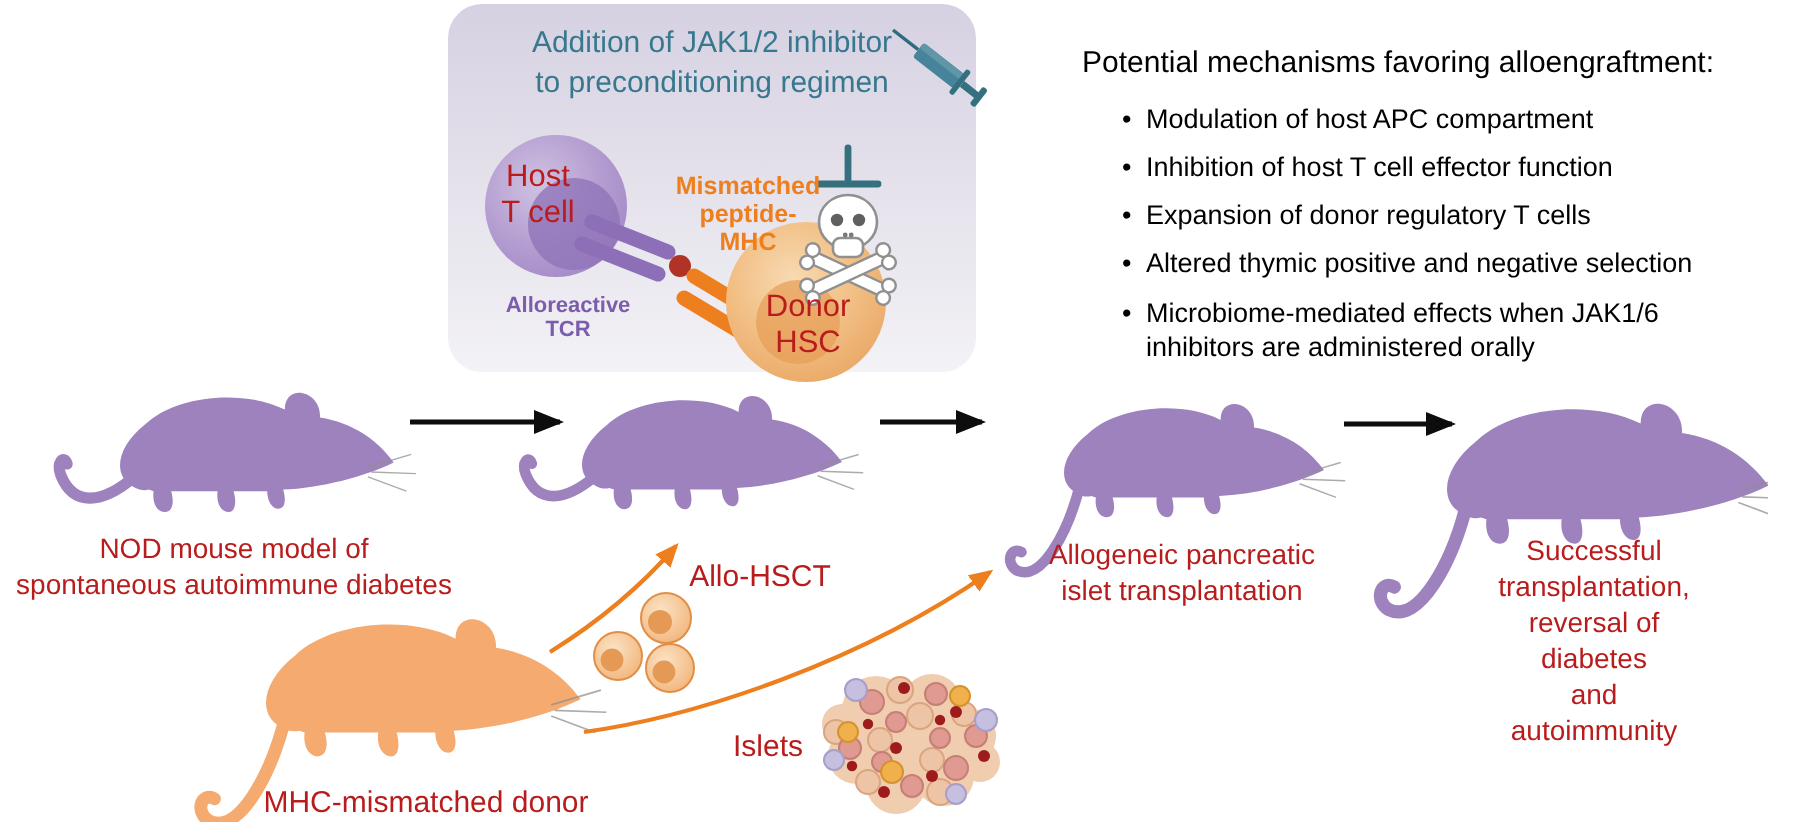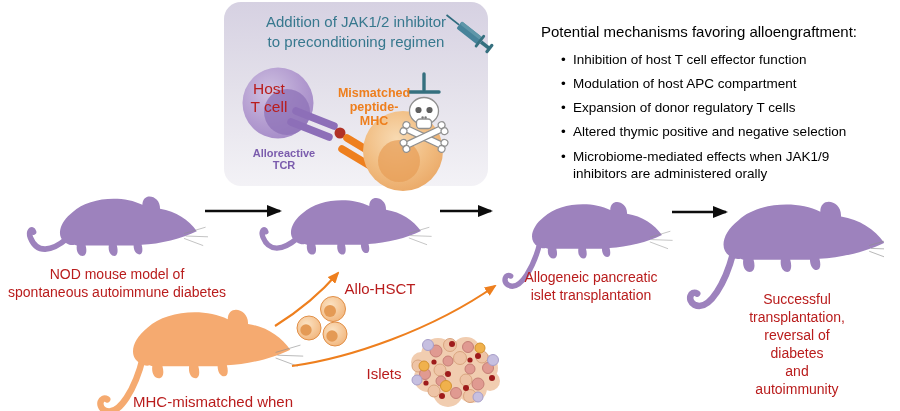--- a/index.html
+++ b/index.html
@@ -41,21 +41,21 @@
   #mechanisms li{
     position:relative;font-size:13.5px;line-height:1.27;color:#000;
     padding-left:12px;margin-bottom:7px;
   }
   #mechanisms li::before{content:"\2022";position:absolute;left:0;top:0;}
 
   
   #mouse1-label{left:117px;top:266px;font-size:14px;z-index:3;}
   #allo-hsct-label{left:380px;top:279px;font-size:15px;z-index:3;}
   #islet-tx-label{left:591px;top:269px;font-size:14px;z-index:3;}
-  #outcome-label{left:797px;top:267px;font-size:14px;z-index:3;margin-top:24px;}
+  #outcome-label{left:797px;top:267px;font-size:14px;z-index:3;}
   #donor-label{left:213px;top:392px;font-size:15px;z-index:3;}
   #islets-label{left:384px;top:364px;font-size:15px;z-index:3;}
 
   #figure-svg{left:0;top:0;z-index:2;}
 </style>
 </head>
 <body>
 
 <div id="canvas">
 
@@ -267,40 +267,42 @@
   <div id="host-cell-label" class="abs lbl center">Host
 T cell</div>
 
   <div id="mhc-label" class="abs lbl center">Mismatched
 peptide-
 MHC</div>
 
   <div id="tcr-label" class="abs lbl center">Alloreactive
 TCR</div>
 
+  <div id="donor-cell-label" class="abs lbl center">Donor
+HSC</div>
 
   <div id="mechanisms" class="abs">
     <div class="mech-title">Potential mechanisms favoring alloengraftment:</div>
     <ul>
+      <li>Modulation of host APC compartment</li>
       <li>Inhibition of host T cell effector function</li>
-      <li>Modulation of host APC compartment</li>
       <li>Expansion of donor regulatory T cells</li>
       <li>Altered thymic positive and negative selection</li>
-      <li>Microbiome-mediated effects when JAK1/9 inhibitors are administered orally</li>
+      <li>Microbiome-mediated effects when JAK1/6 inhibitors are administered orally</li>
     </ul>
   </div>
 
   <div id="mouse1-label" class="abs lbl center">NOD mouse model of
 spontaneous autoimmune diabetes</div>
 
   <div id="allo-hsct-label" class="abs lbl center">Allo-HSCT</div>
 
   <div id="islet-tx-label" class="abs lbl center">Allogeneic pancreatic
 islet transplantation</div>
 
   <div id="outcome-label" class="abs lbl center">Successful transplantation,
 reversal of diabetes
 and autoimmunity</div>
 
-  <div id="donor-label" class="abs lbl center">MHC-mismatched when</div>
+  <div id="donor-label" class="abs lbl center">MHC-mismatched donor</div>
 
   <div id="islets-label" class="abs lbl center">Islets</div>
 </div>
 
 </body></html>

